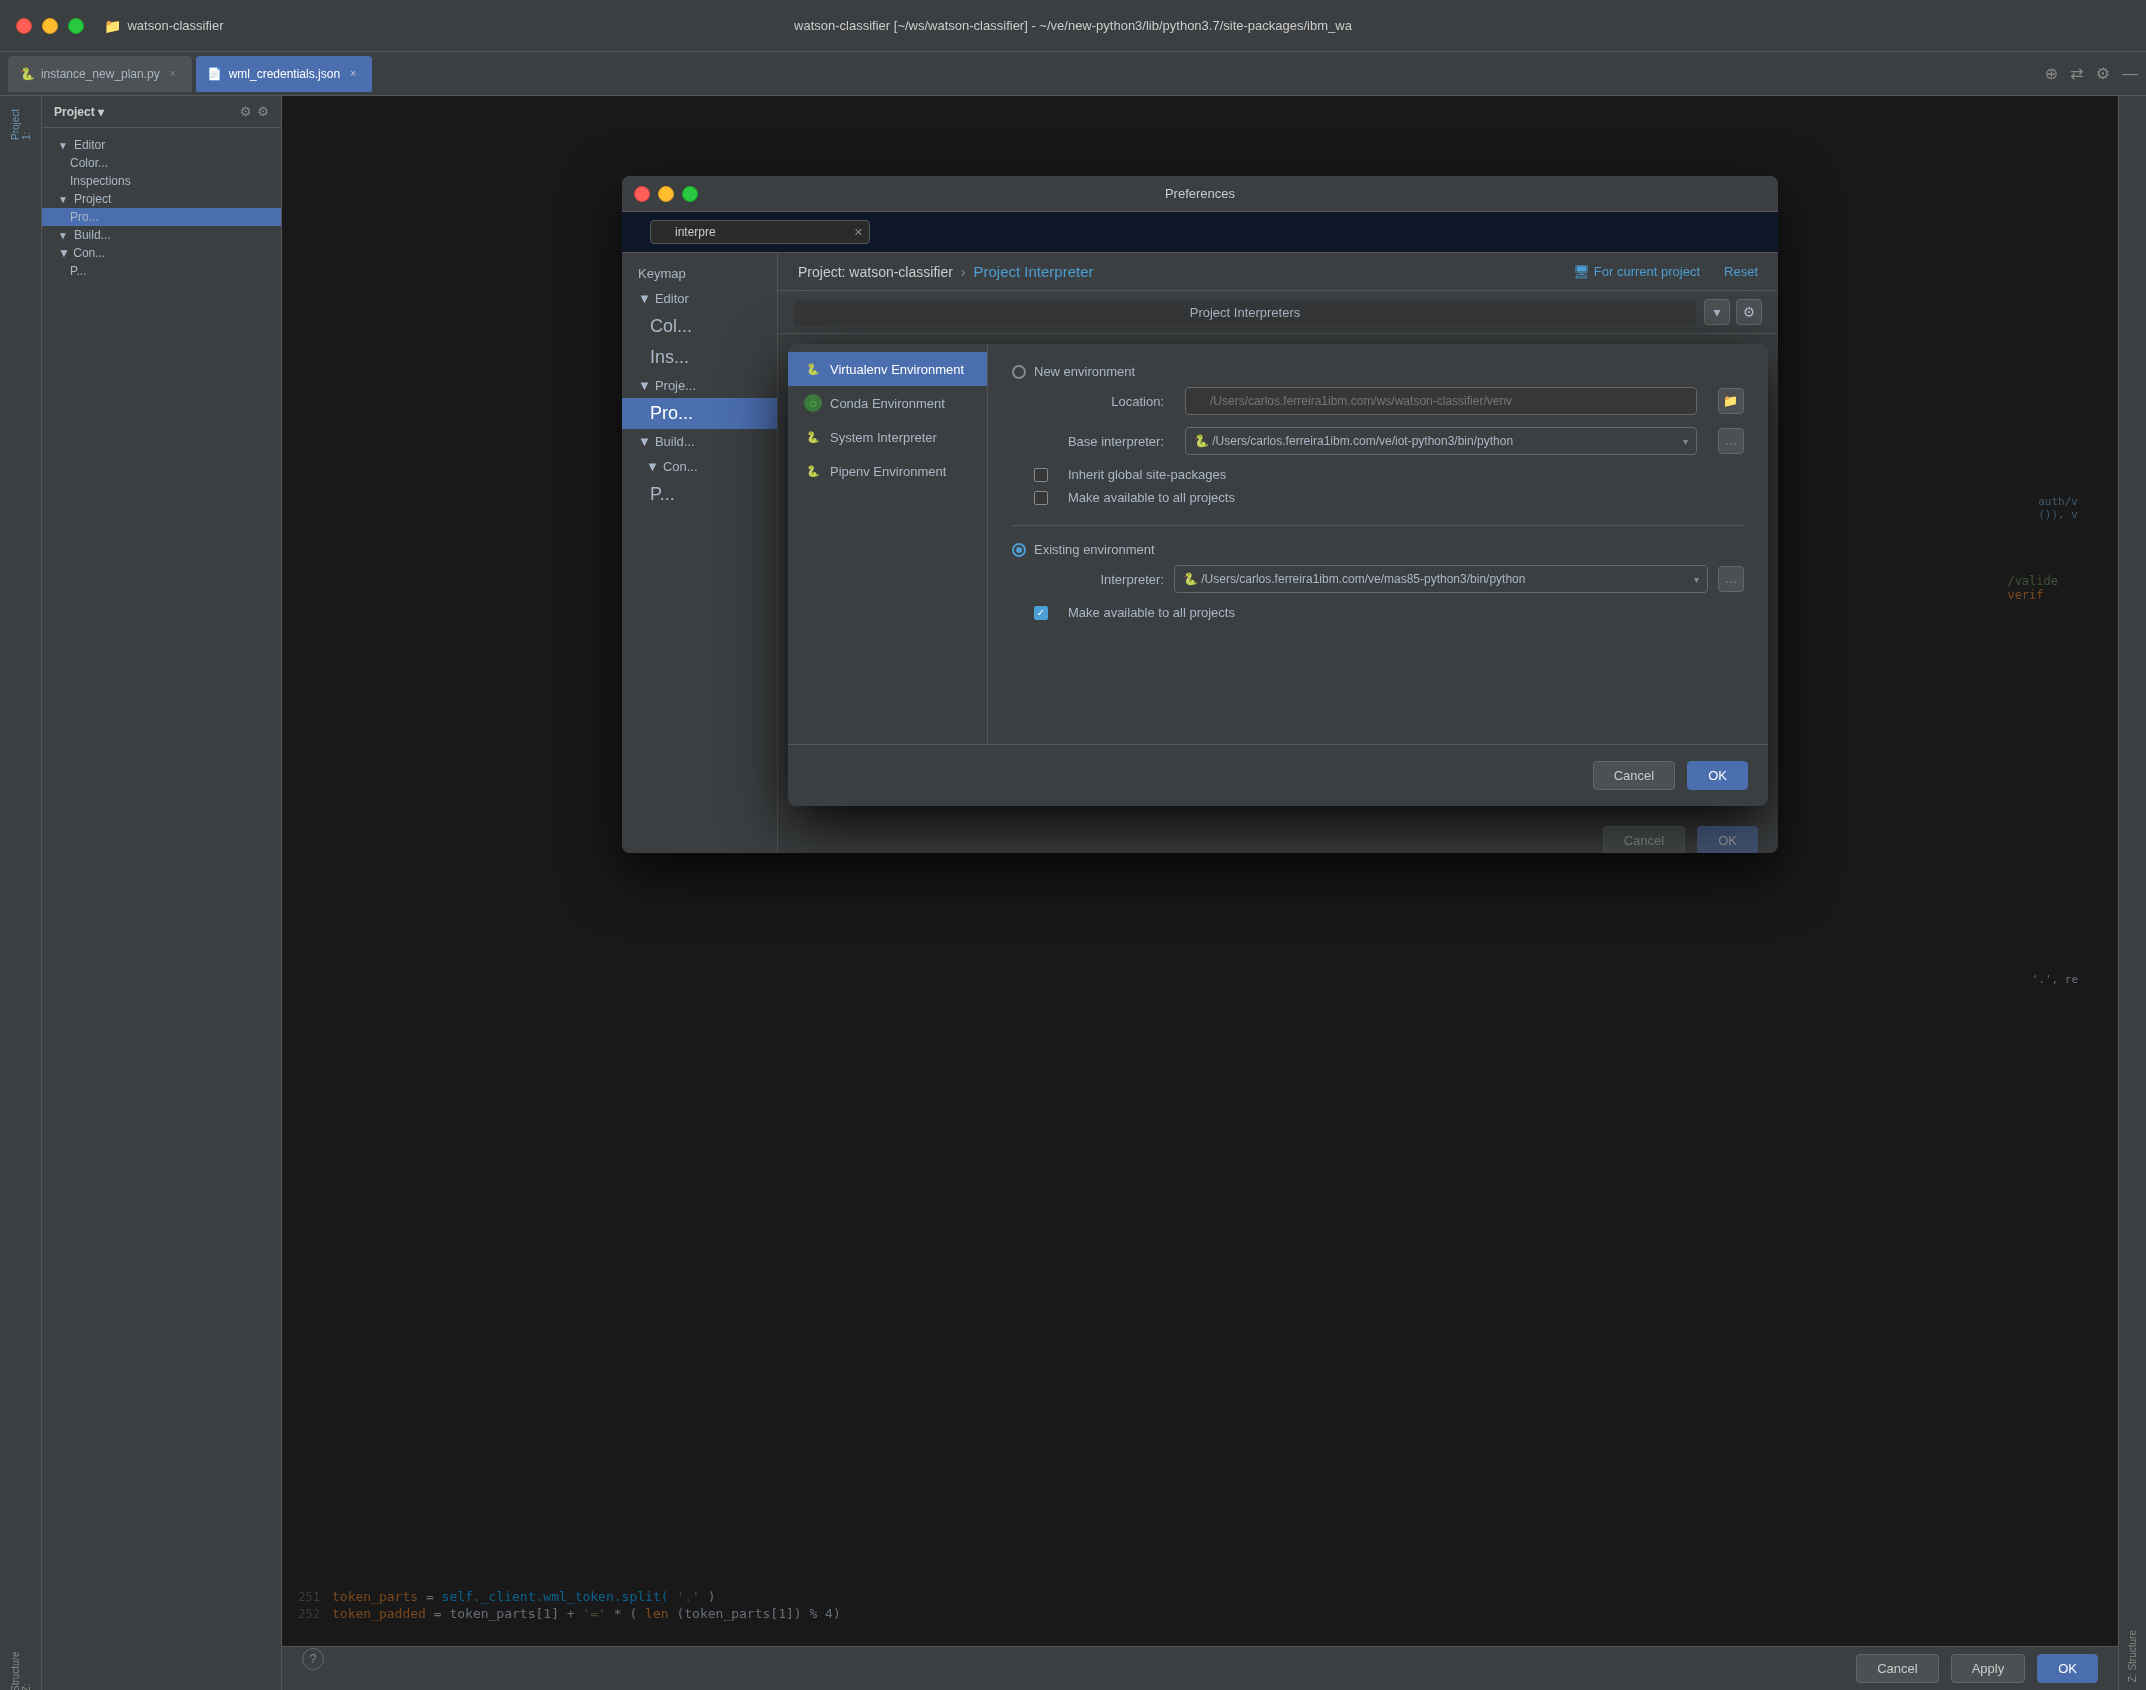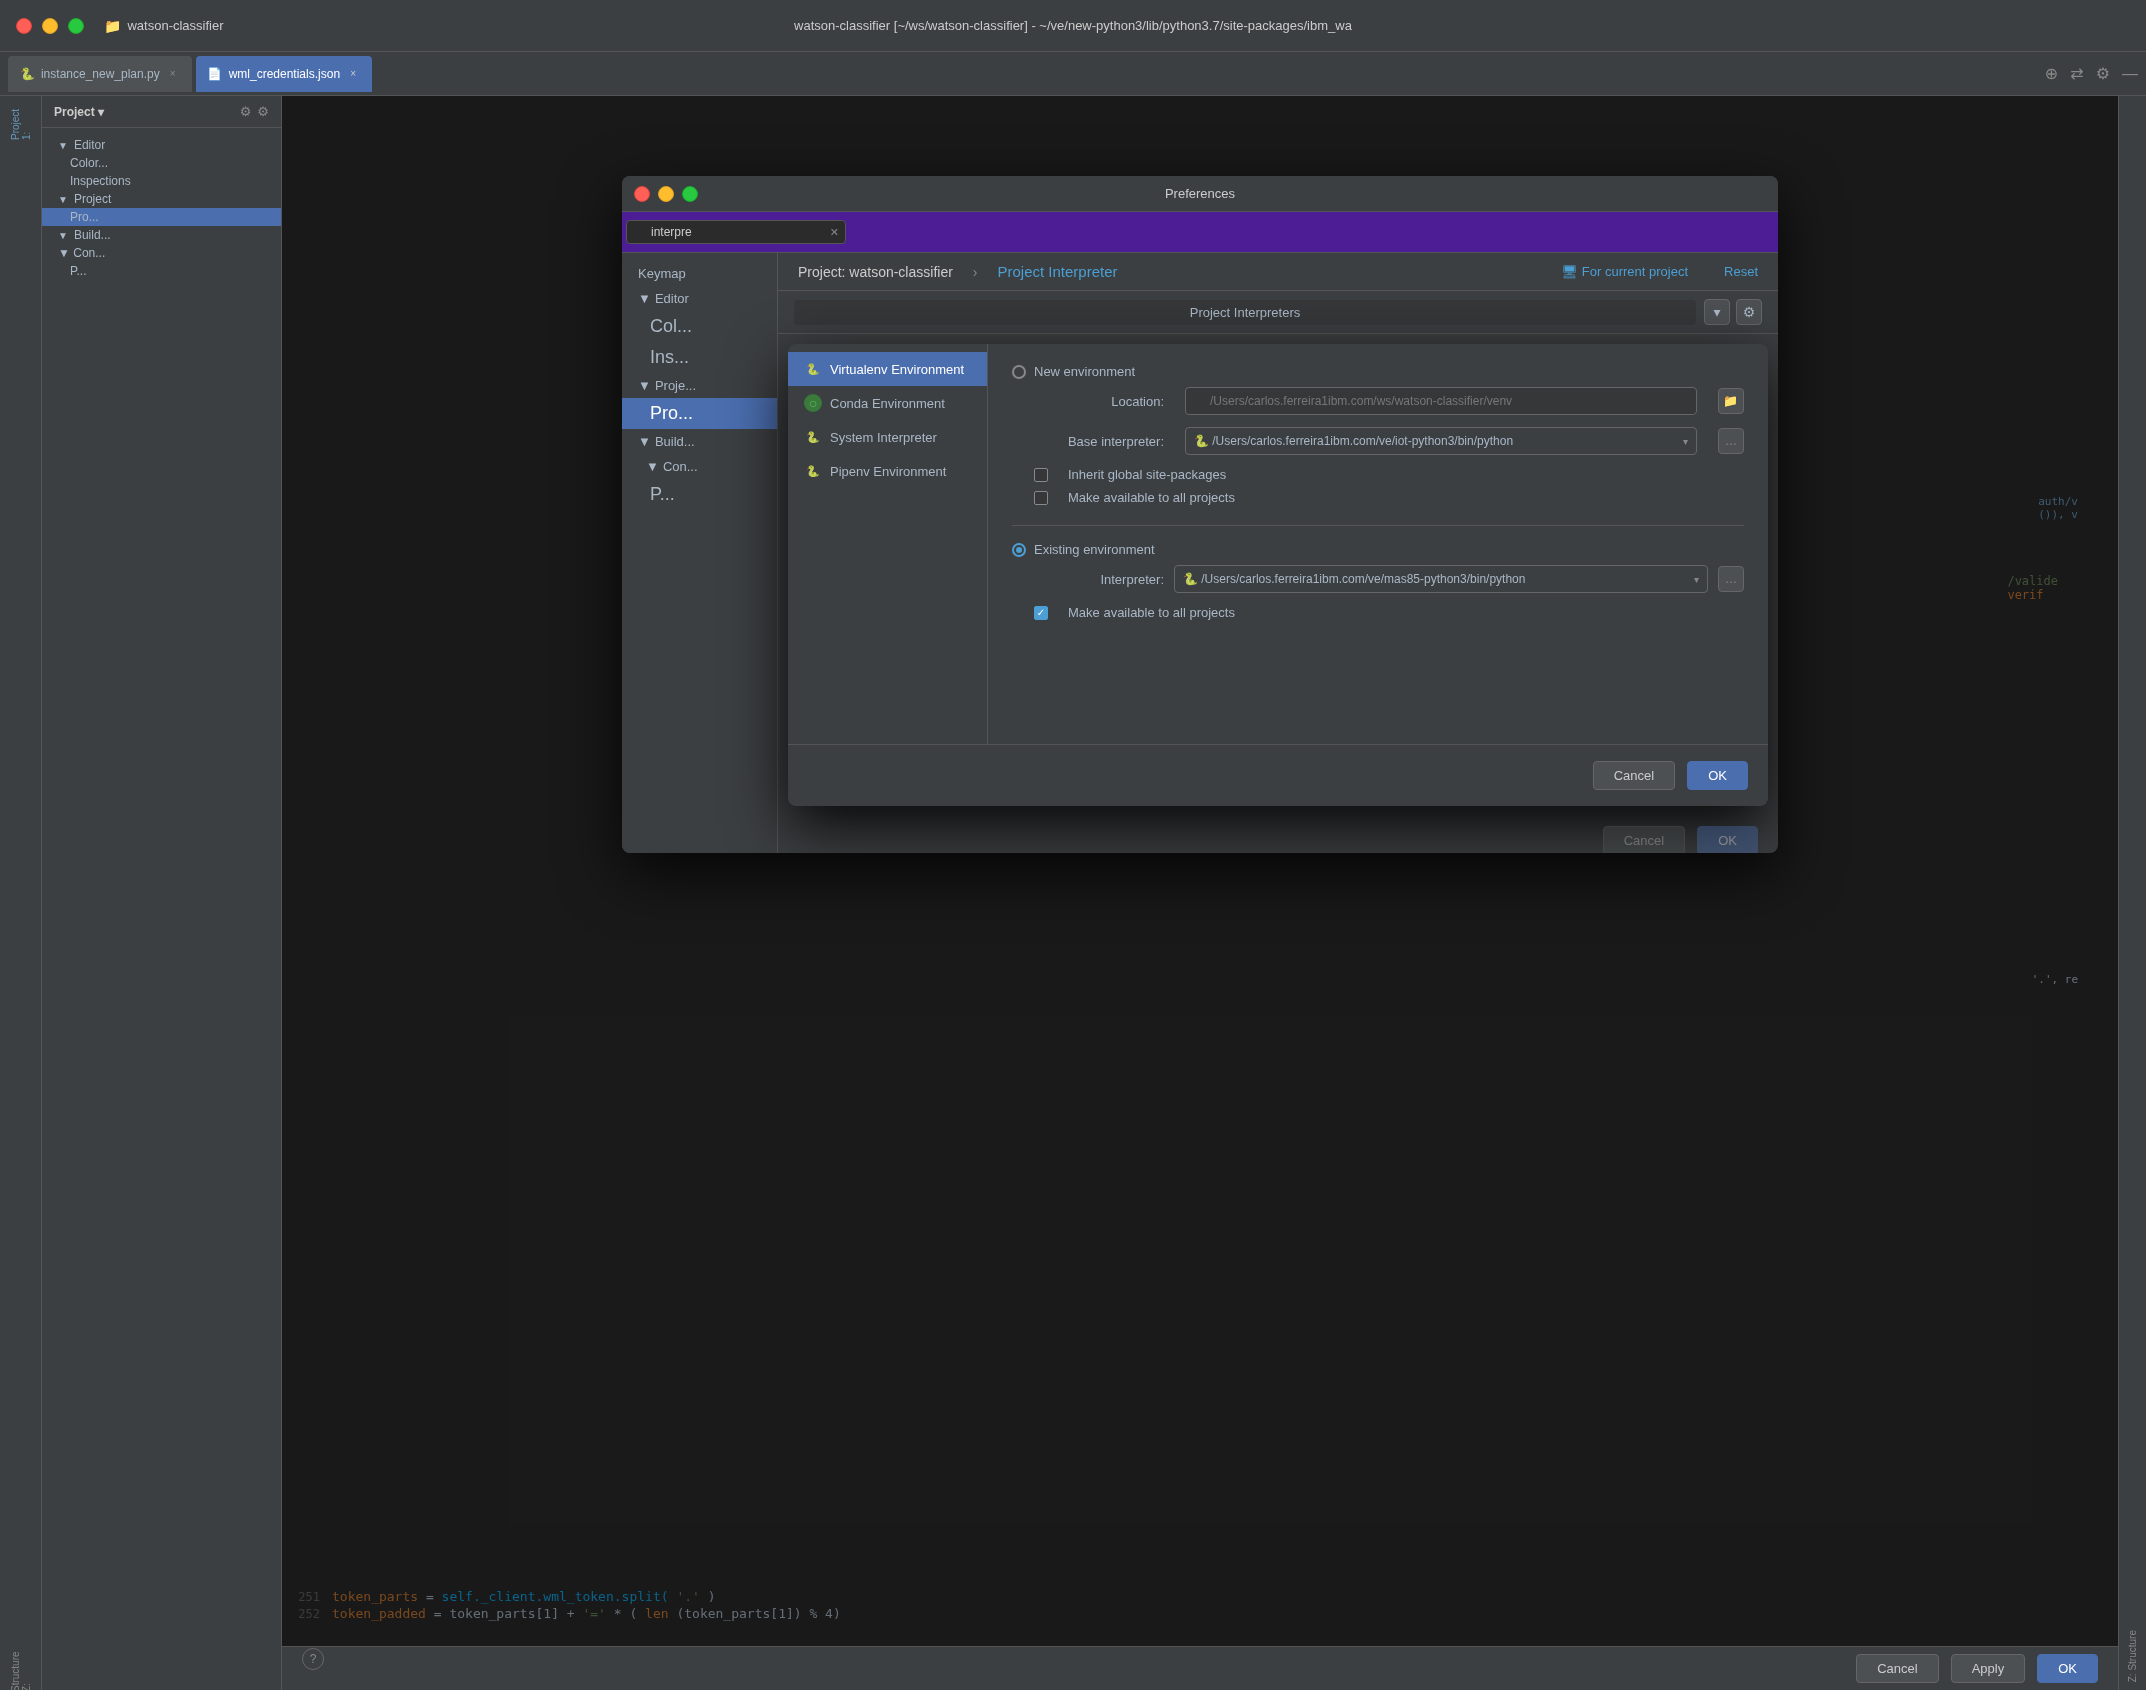--- a/index.html
+++ b/index.html
@@ -260,22 +260,22 @@
       display: flex;
       gap: 8px;
     }
     .pref-title {
       color: #ccc;
       font-size: 13px;
       font-weight: 500;
     }
 
     .pref-search-bar {
-      background: #4c1d95;
-      padding: 8px 4px;
+      background: #0f172a;
+      padding: 8px 28px;
       border-bottom: 1px solid #555;
     }
     .pref-search-input {
       width: 220px;
       background: #2b2b2b;
       border: 1px solid #555;
       border-radius: 4px;
       padding: 4px 8px 4px 24px;
       color: #ccc;
       font-size: 12px;
@@ -342,21 +342,21 @@
     
     .pref-main {
       flex: 1;
       display: flex;
       flex-direction: column;
     }
     .pref-breadcrumb {
       padding: 10px 20px;
       display: flex;
       align-items: center;
-      gap: 20px;
+      gap: 8px;
       border-bottom: 1px solid #555;
       font-size: 14px;
       font-weight: 500;
     }
     .breadcrumb-sep { color: #888; }
     .breadcrumb-active { color: #4b9fd5; font-size: 15px; }
     .breadcrumb-project { color: #ccc; }
 
     .for-current-project {
       margin-left: auto;

